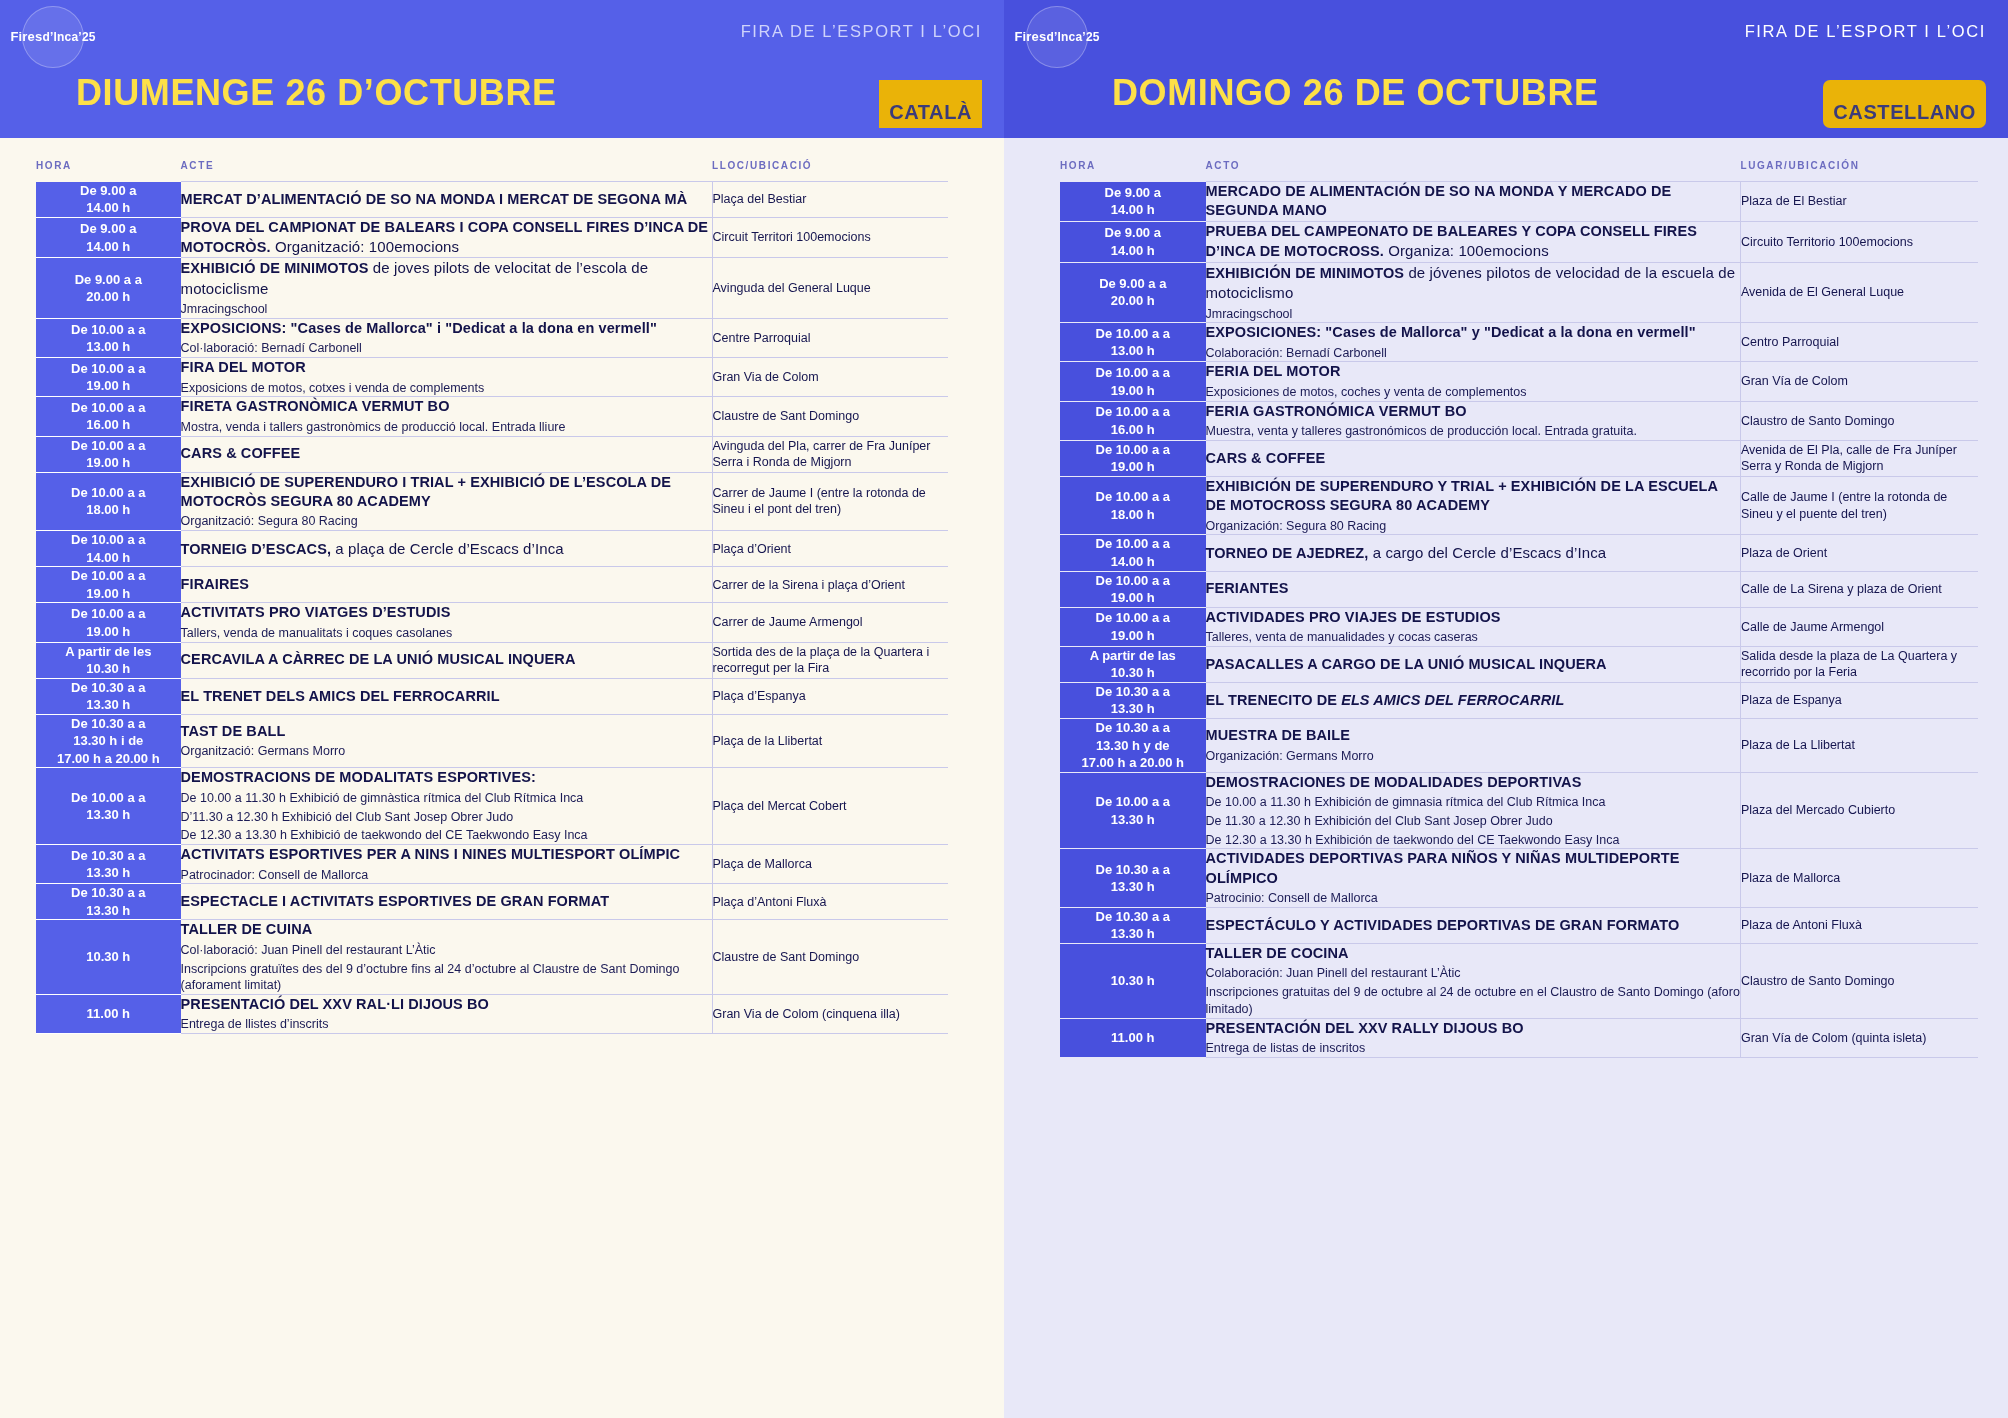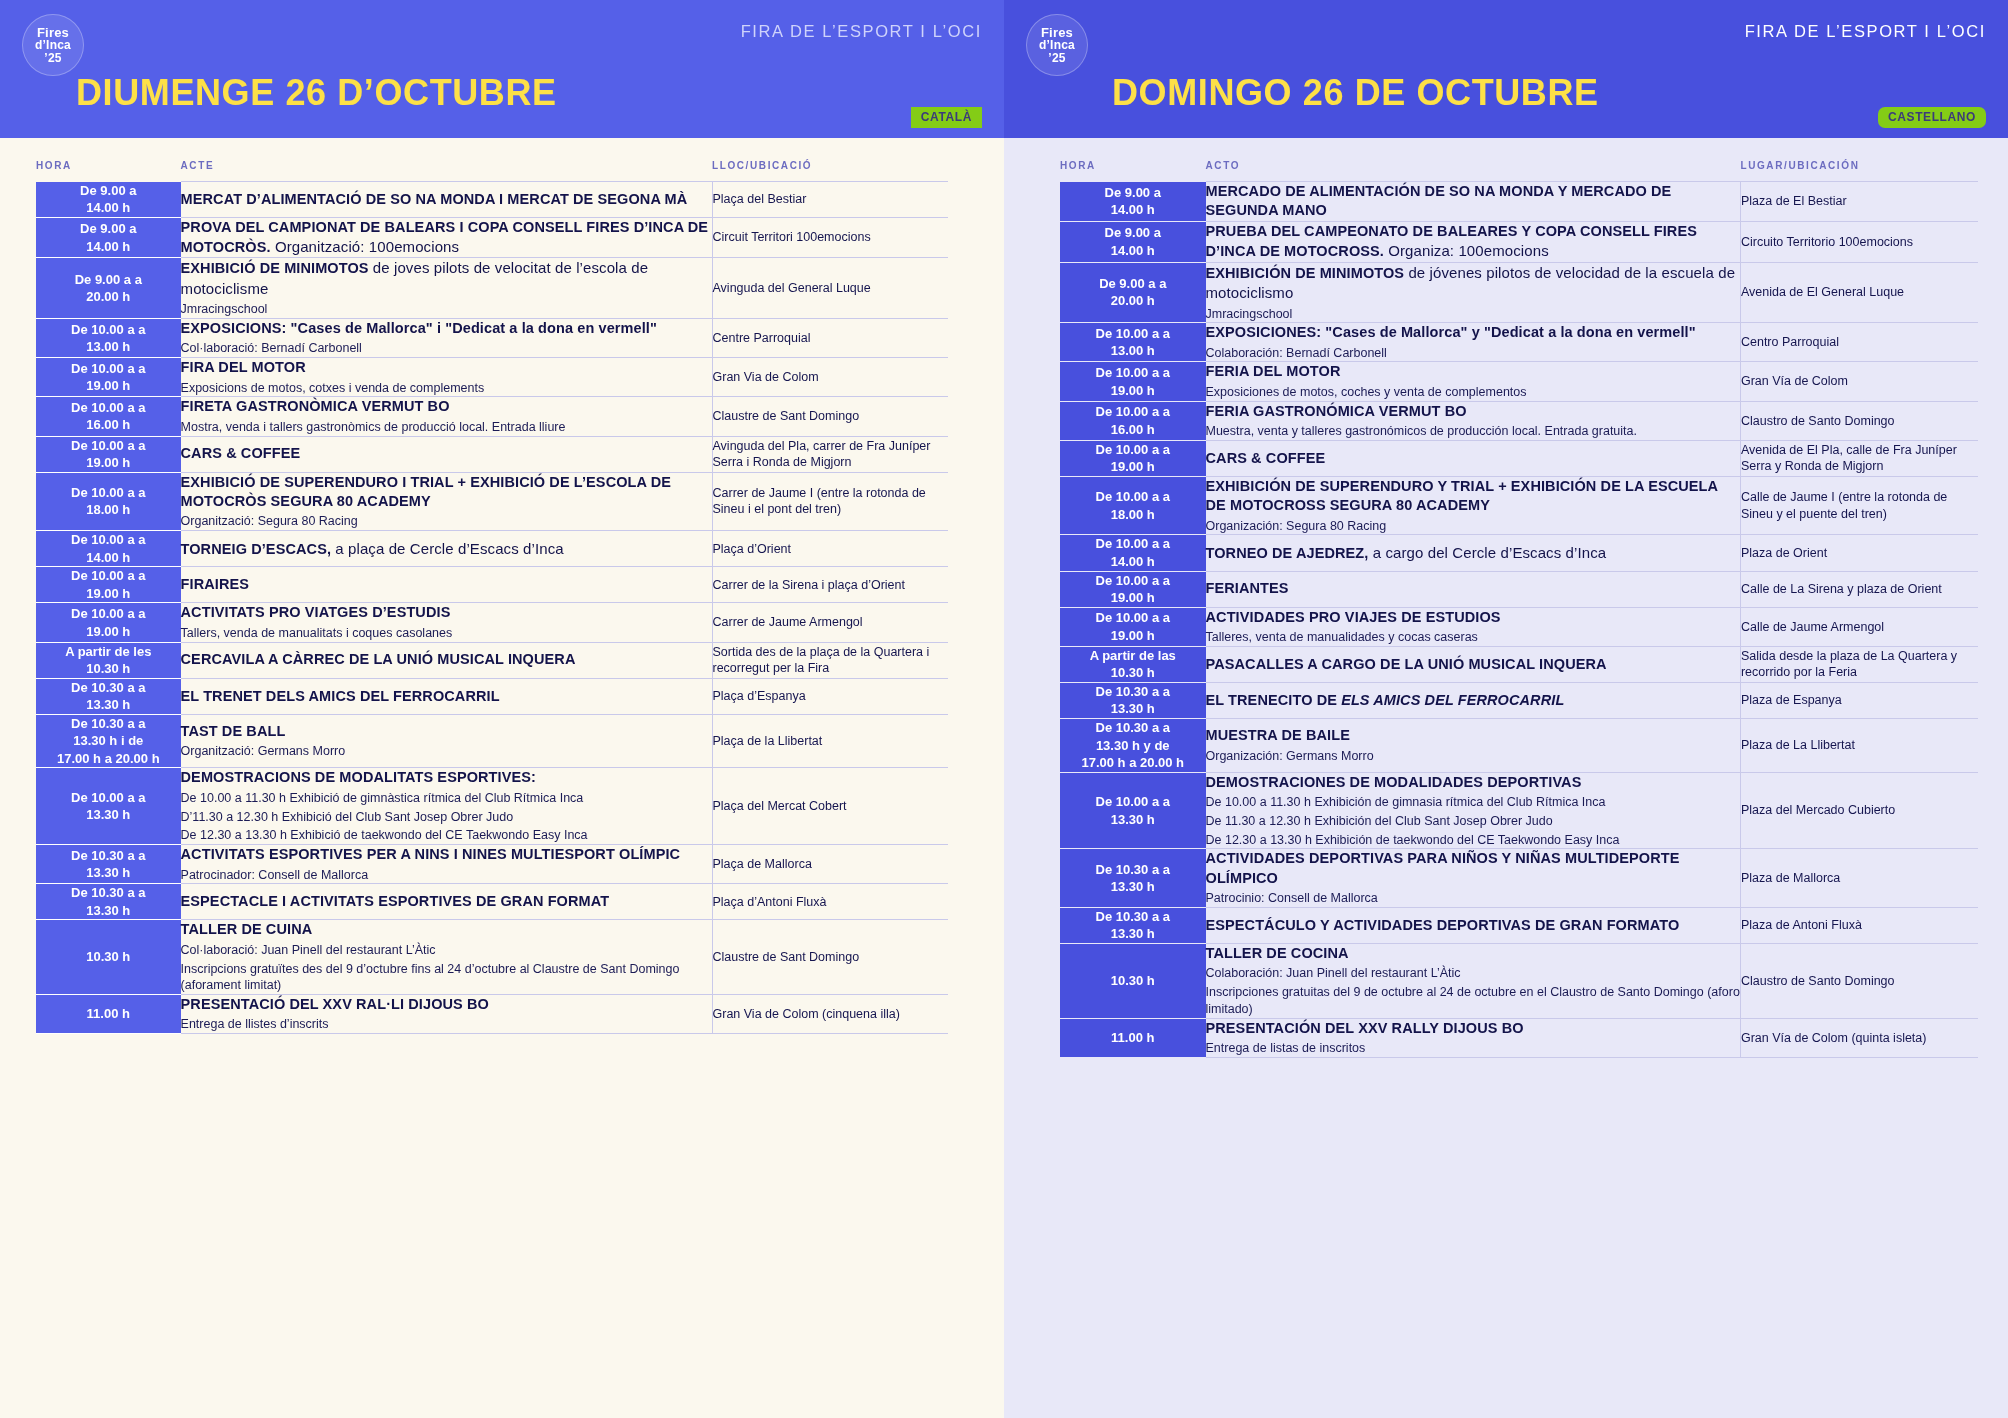--- a/index.html
+++ b/index.html
@@ -25,27 +25,27 @@
   .hdr {
     position: relative;
     height: 138px;
     background: #5560e8;
     overflow: hidden;
   }
   .panel-es .hdr { background: #4850dd; }
 
   .hdr-logo {
     position: absolute;
-    left: 22px; top: 14px;
+    left: 22px; top: 6px;
     width: 62px; height: 62px;
     border-radius: 50%;
     background: rgba(255,255,255,0.10);
     border: 1px solid rgba(255,255,255,0.28);
     color: #fff;
-    display: flex; flex-direction: column;
+    display: flex; flex-direction: row;
     align-items: center; justify-content: center;
     line-height: 1.02;
     font-size: 12.5px;
     font-weight: 700;
     letter-spacing: .2px;
     text-align: center;
   }
   .hdr-logo span { display: block; }
   .hdr-logo .l1 { font-size: 13px; }
   .hdr-logo .l2 { font-size: 12px; }
@@ -67,26 +67,26 @@
     color: #fde047;
     font-size: 36px;
     font-weight: 700;
     letter-spacing: .6px;
   }
   .panel-es .hdr-title { left: 108px; }
 
   .lang-badge {
     position: absolute;
     right: 22px; bottom: 10px;
-    background: #84cc16;
+    background: #eab308;
     color: #3b3b7a;
-    font-size: 12px;
+    font-size: 20px;
     font-weight: 600;
     letter-spacing: .6px;
-    padding: 3px 10px 4px 10px;
+    padding: 21px 10px 4px 10px;
   }
   .panel-es .lang-badge { color: #3b3b7a; border-radius: 7px; }
 
   
   .table-wrap {
     padding: 22px 56px 0 36px;
   }
   .panel-es .table-wrap { padding-left: 56px; padding-right: 30px; }
 
   table.sched {

